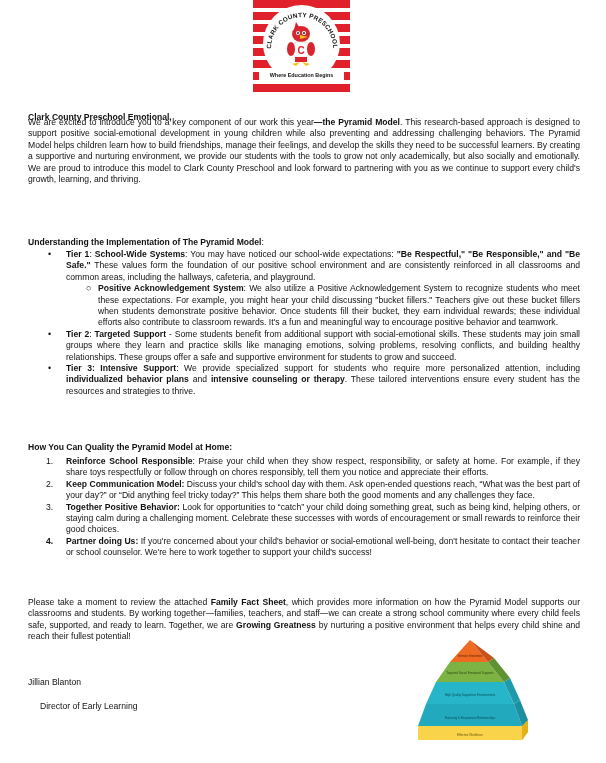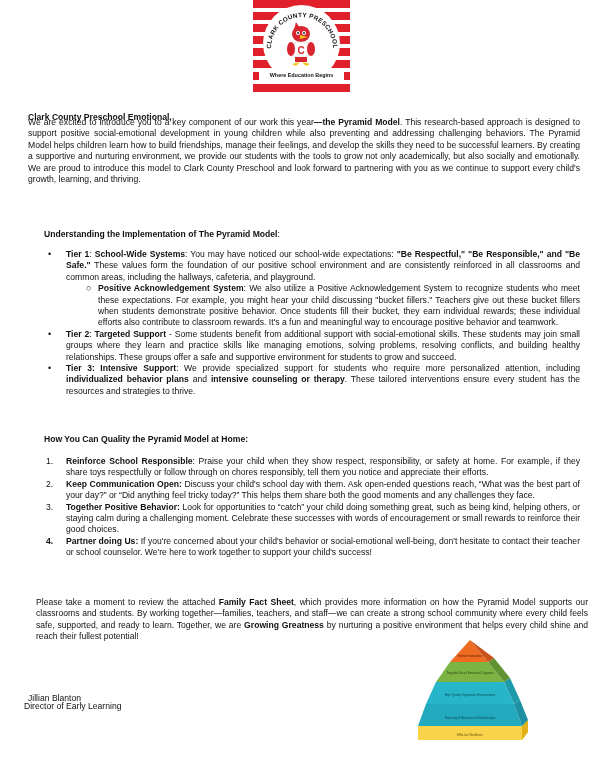--- a/index.html
+++ b/index.html
@@ -24,36 +24,36 @@
     position: absolute; left: 33px; top: 20px; width: 30px; height: 48px;
   }
   .logo .tagline-bar {
     position: absolute; left: 6px; top: 70px; width: 85px; height: 10px; background: #fff;
     text-align: center; font-size: 5.4px; line-height: 10px; font-weight: bold; color: #111;
   }
   .p { position: absolute; left: 28px; width: 552px; text-align: justify; }
   .b { font-weight: bold; }
   .salutation { top: 112px; font-weight: bold; }
   .intro { top: 117px; }
-  .h2 { position: absolute; left: 44px; font-weight: bold; }
+  .h2 { position: absolute; left: 28px; font-weight: bold; margin-top: 8px; }
   .h-understand { top: 229px; }
   .h-home { top: 434px; }
   ul.tiers, ol.home {
     position: absolute; left: 28px; width: 552px; margin: 0; padding: 0; list-style: none;
   }
   ul.tiers { top: 249px; }
   ol.home { top: 456px; }
   .li { position: relative; padding-left: 38px; text-align: justify; margin-bottom: 0; }
   .li .marker { position: absolute; left: 18px; top: 0; }
   .li.bullet .marker { font-size: 9px; left: 20px; }
   .sub { position: relative; padding-left: 32px; text-align: justify; }
   .sub .marker { position: absolute; left: 12px; top: 0; font-size: 7px; }
-  .closing { top: 597px; margin-left: 8px; }
-  .sig-name { position: absolute; left: 28px; top: 677px; margin-top: 16px; }
-  .sig-title { position: absolute; left: 24px; top: 701px; }
+  .closing { top: 597px; }
+  .sig-name { position: absolute; left: 28px; top: 677px; }
+  .sig-title { position: absolute; left: 40px; top: 701px; }
   .pyramid { position: absolute; left: 410px; top: 640px; width: 125px; height: 115px; }
   .pyramid svg text { font-family: "Liberation Sans", sans-serif; }
 </style>
 </head>
 <body>
 
 <div class="logo">
   <div class="circle"></div>
   <svg class="arc" viewBox="0 0 97 70">
     <defs>
@@ -112,21 +112,21 @@
 
 <div class="h2 h-home">How You Can Quality the Pyramid Model at Home:</div>
 
 <ol class="home">
   <li class="li">
     <span class="marker">1.</span>
     <span class="b">Reinforce School Responsible</span><span>:</span><span> Praise your child when they show respect, responsibility, or safety at home. For example, if they share toys respectfully or follow through on chores responsibly, tell them you notice and appreciate their efforts.</span>
   </li>
   <li class="li">
     <span class="marker">2.</span>
-    <span class="b">Keep Communication Open:</span><span> Discuss your child's school day with them. Ask open-ended questions reach, “What was the best part of your day?” or “Did anything feel tricky today?” This helps them share both the good moments and any challenges they face.</span>
+    <span class="b">Keep Communication Model:</span><span> Discuss your child's school day with them. Ask open-ended questions reach, “What was the best part of your day?” or “Did anything feel tricky today?” This helps them share both the good moments and any challenges they face.</span>
   </li>
   <li class="li">
     <span class="marker">3.</span>
     <span class="b">Together Positive Behavior:</span><span> Look for opportunities to “catch” your child doing something great, such as being kind, helping others, or staying calm during a challenging moment. Celebrate these successes with words of encouragement or small rewards to reinforce their good choices.</span>
   </li>
   <li class="li">
     <span class="marker b">4.</span>
     <span class="b">Partner doing Us:</span><span> If you're concerned about your child's behavior or social-emotional well-being, don't hesitate to contact their teacher or school counselor. We're here to work together to support your child's success!</span>
   </li>
 </ol>

